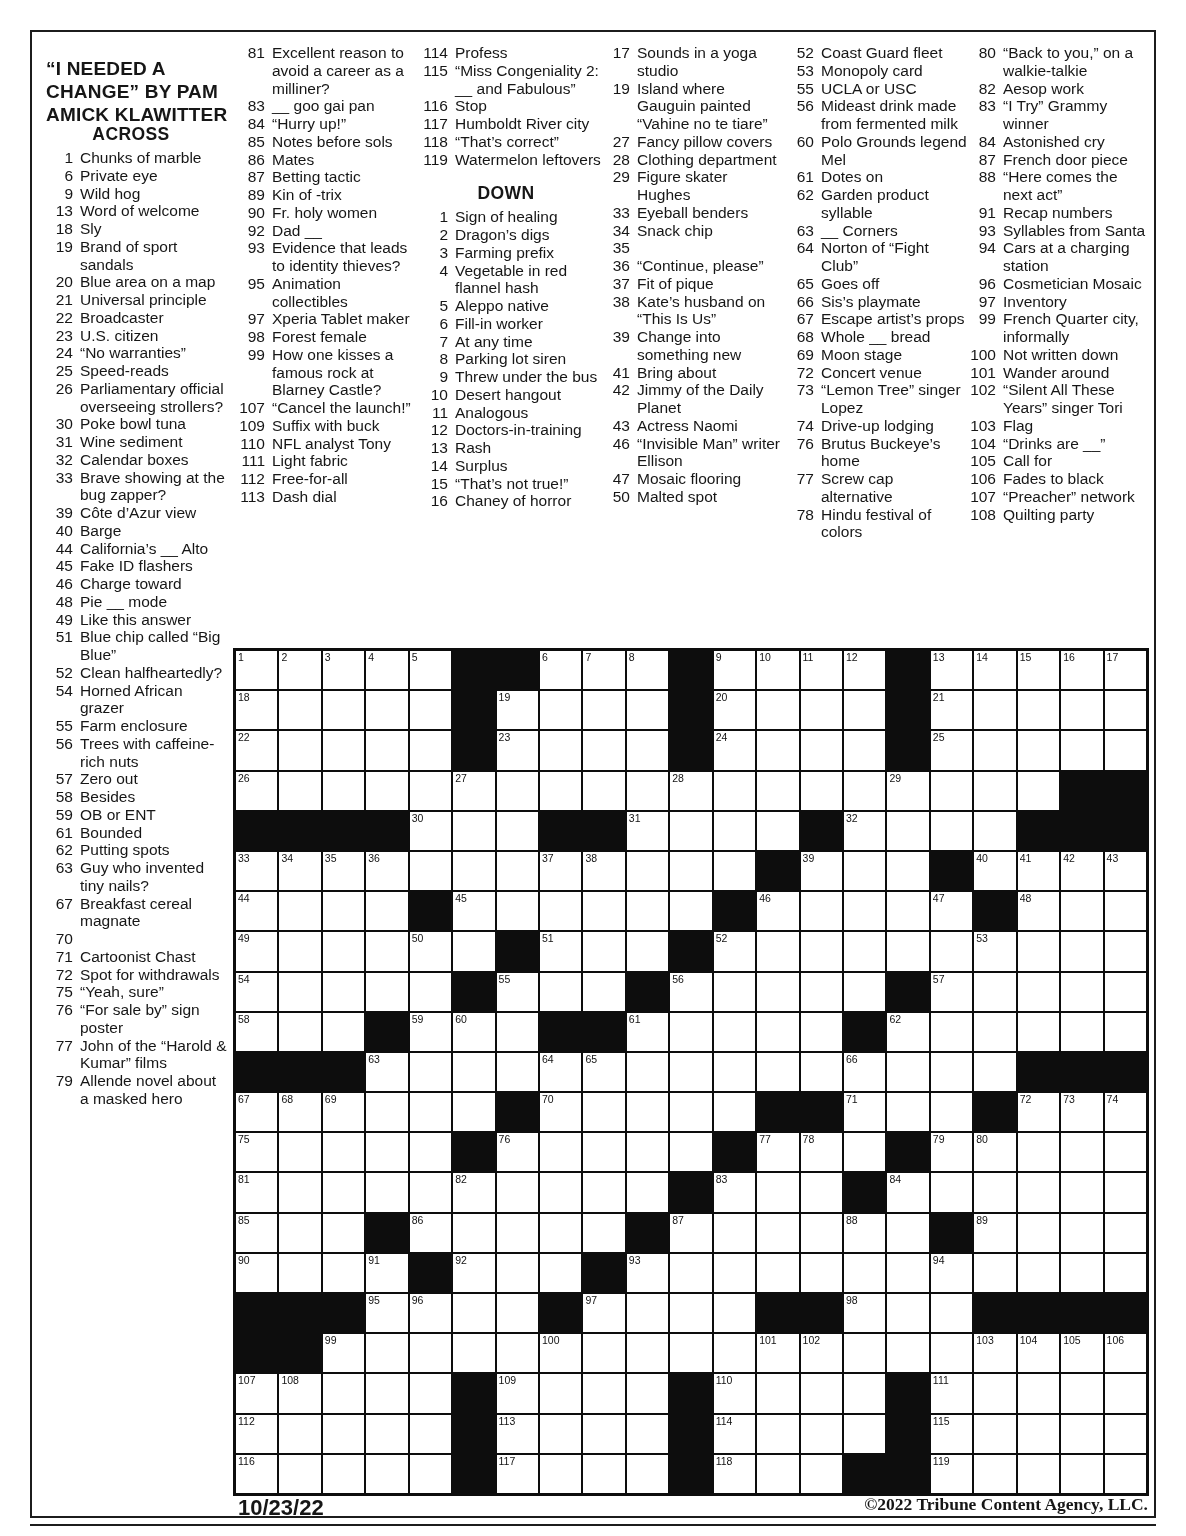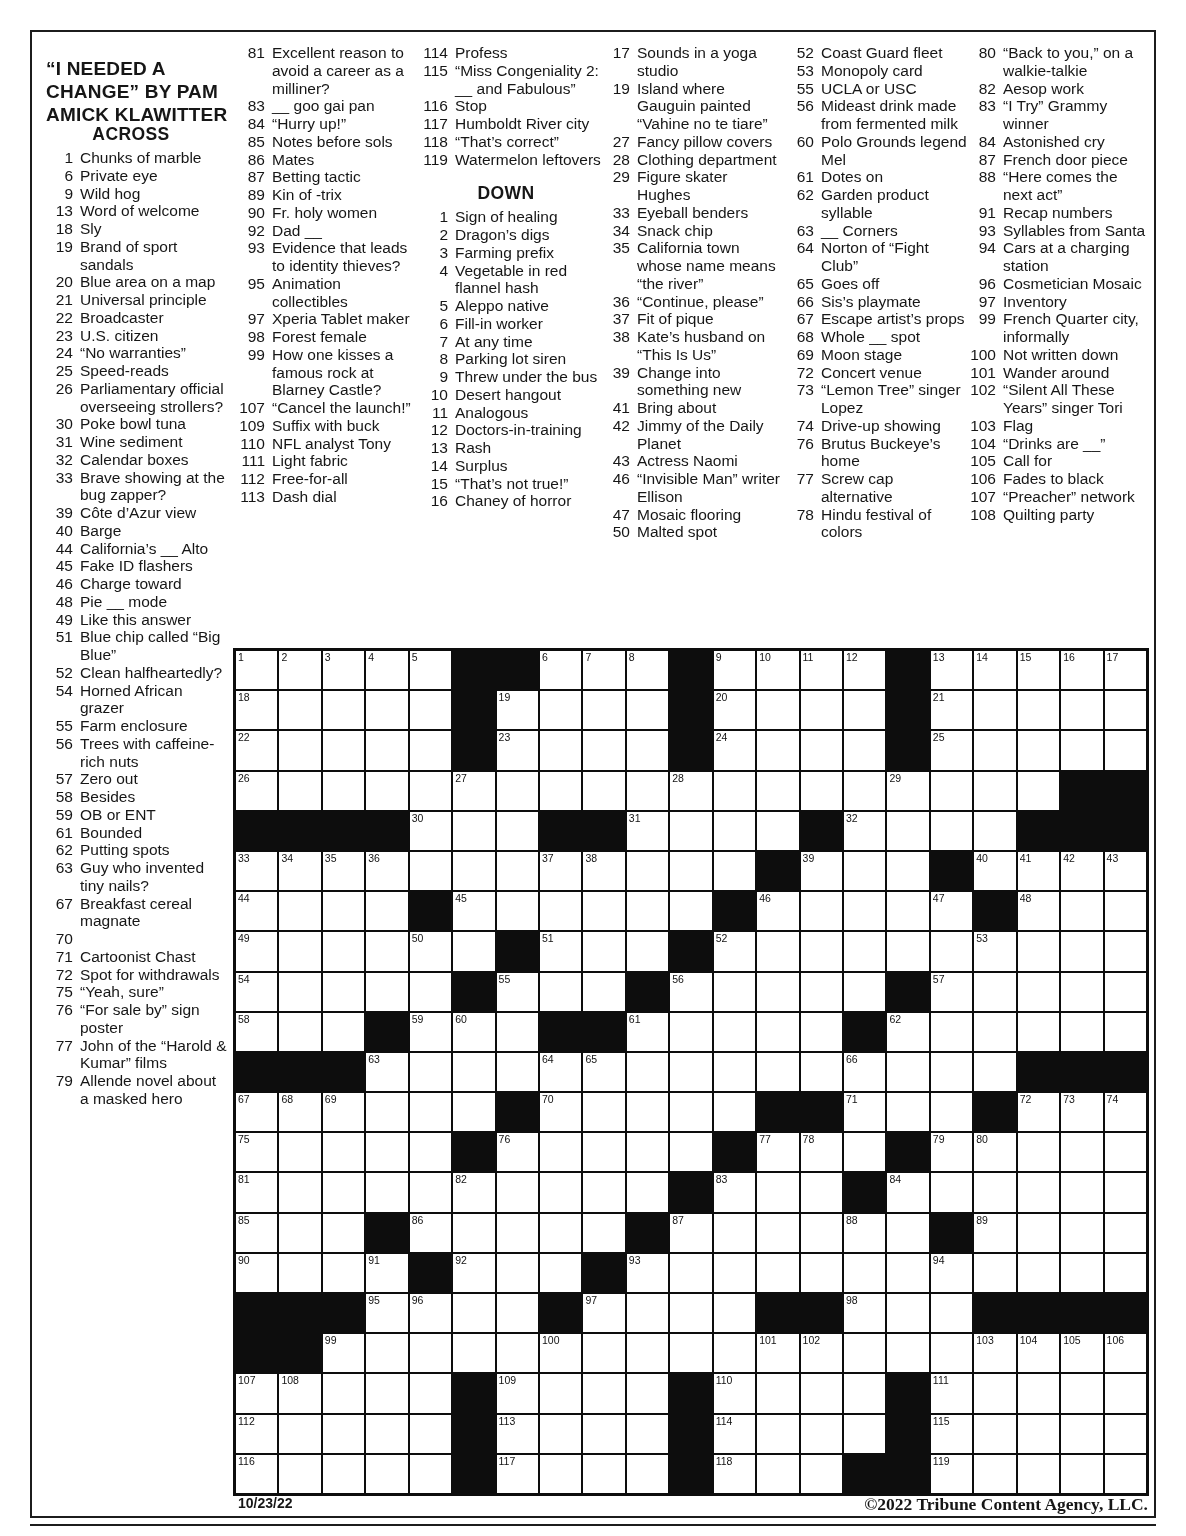--- a/index.html
+++ b/index.html
@@ -27,21 +27,21 @@
   .clue-num{width:27px;text-align:right;flex:none;}
   .clue-text{margin-left:7px;width:148px;}
   .grid{
     position:absolute;left:233px;top:648px;width:912px;height:844px;
     border:2.5px solid #0d0d0d;background:#fff;
     display:grid;grid-template-columns:repeat(21,1fr);grid-template-rows:repeat(21,1fr);
   }
   .cell{border:1px solid #0d0d0d;position:relative;background:#fff;}
   .cell.black{background:#0d0d0d;}
   .cell-num{position:absolute;top:1px;left:2px;font-size:10.5px;line-height:1;color:#111;}
-  .footer-date{position:absolute;left:238px;top:1495px;font-size:14px;font-weight:bold;}
+  .footer-date{position:absolute;left:238px;top:1495px;font-size:22px;font-weight:bold;}
   .footer-copyright{
     position:absolute;right:38px;top:1494px;font-size:17.5px;font-weight:bold;
     font-family:"Liberation Serif",serif;
   }
 </style>
 </head>
 <body>
 
 <div class="frame"></div>
 
@@ -427,21 +427,20 @@
       <div class="clue">
         <div class="clue-num">33</div>
         <div class="clue-text">Eyeball benders</div>
       </div>
       <div class="clue">
         <div class="clue-num">34</div>
         <div class="clue-text">Snack chip</div>
       </div>
       <div class="clue">
         <div class="clue-num">35</div>
-        <div class="clue-text">California town whose name means “the river”</div>
       </div>
       <div class="clue">
         <div class="clue-num">36</div>
         <div class="clue-text">“Continue, please”</div>
       </div>
       <div class="clue">
         <div class="clue-num">37</div>
         <div class="clue-text">Fit of pique</div>
       </div>
       <div class="clue">
@@ -523,37 +522,37 @@
       <div class="clue">
         <div class="clue-num">66</div>
         <div class="clue-text">Sis’s playmate</div>
       </div>
       <div class="clue">
         <div class="clue-num">67</div>
         <div class="clue-text">Escape artist’s props</div>
       </div>
       <div class="clue">
         <div class="clue-num">68</div>
-        <div class="clue-text">Whole __ spot</div>
+        <div class="clue-text">Whole __ bread</div>
       </div>
       <div class="clue">
         <div class="clue-num">69</div>
         <div class="clue-text">Moon stage</div>
       </div>
       <div class="clue">
         <div class="clue-num">72</div>
         <div class="clue-text">Concert venue</div>
       </div>
       <div class="clue">
         <div class="clue-num">73</div>
         <div class="clue-text">“Lemon Tree” singer Lopez</div>
       </div>
       <div class="clue">
         <div class="clue-num">74</div>
-        <div class="clue-text">Drive-up showing</div>
+        <div class="clue-text">Drive-up lodging</div>
       </div>
       <div class="clue">
         <div class="clue-num">76</div>
         <div class="clue-text">Brutus Buckeye’s home</div>
       </div>
       <div class="clue">
         <div class="clue-num">77</div>
         <div class="clue-text">Screw cap alternative</div>
       </div>
       <div class="clue">

